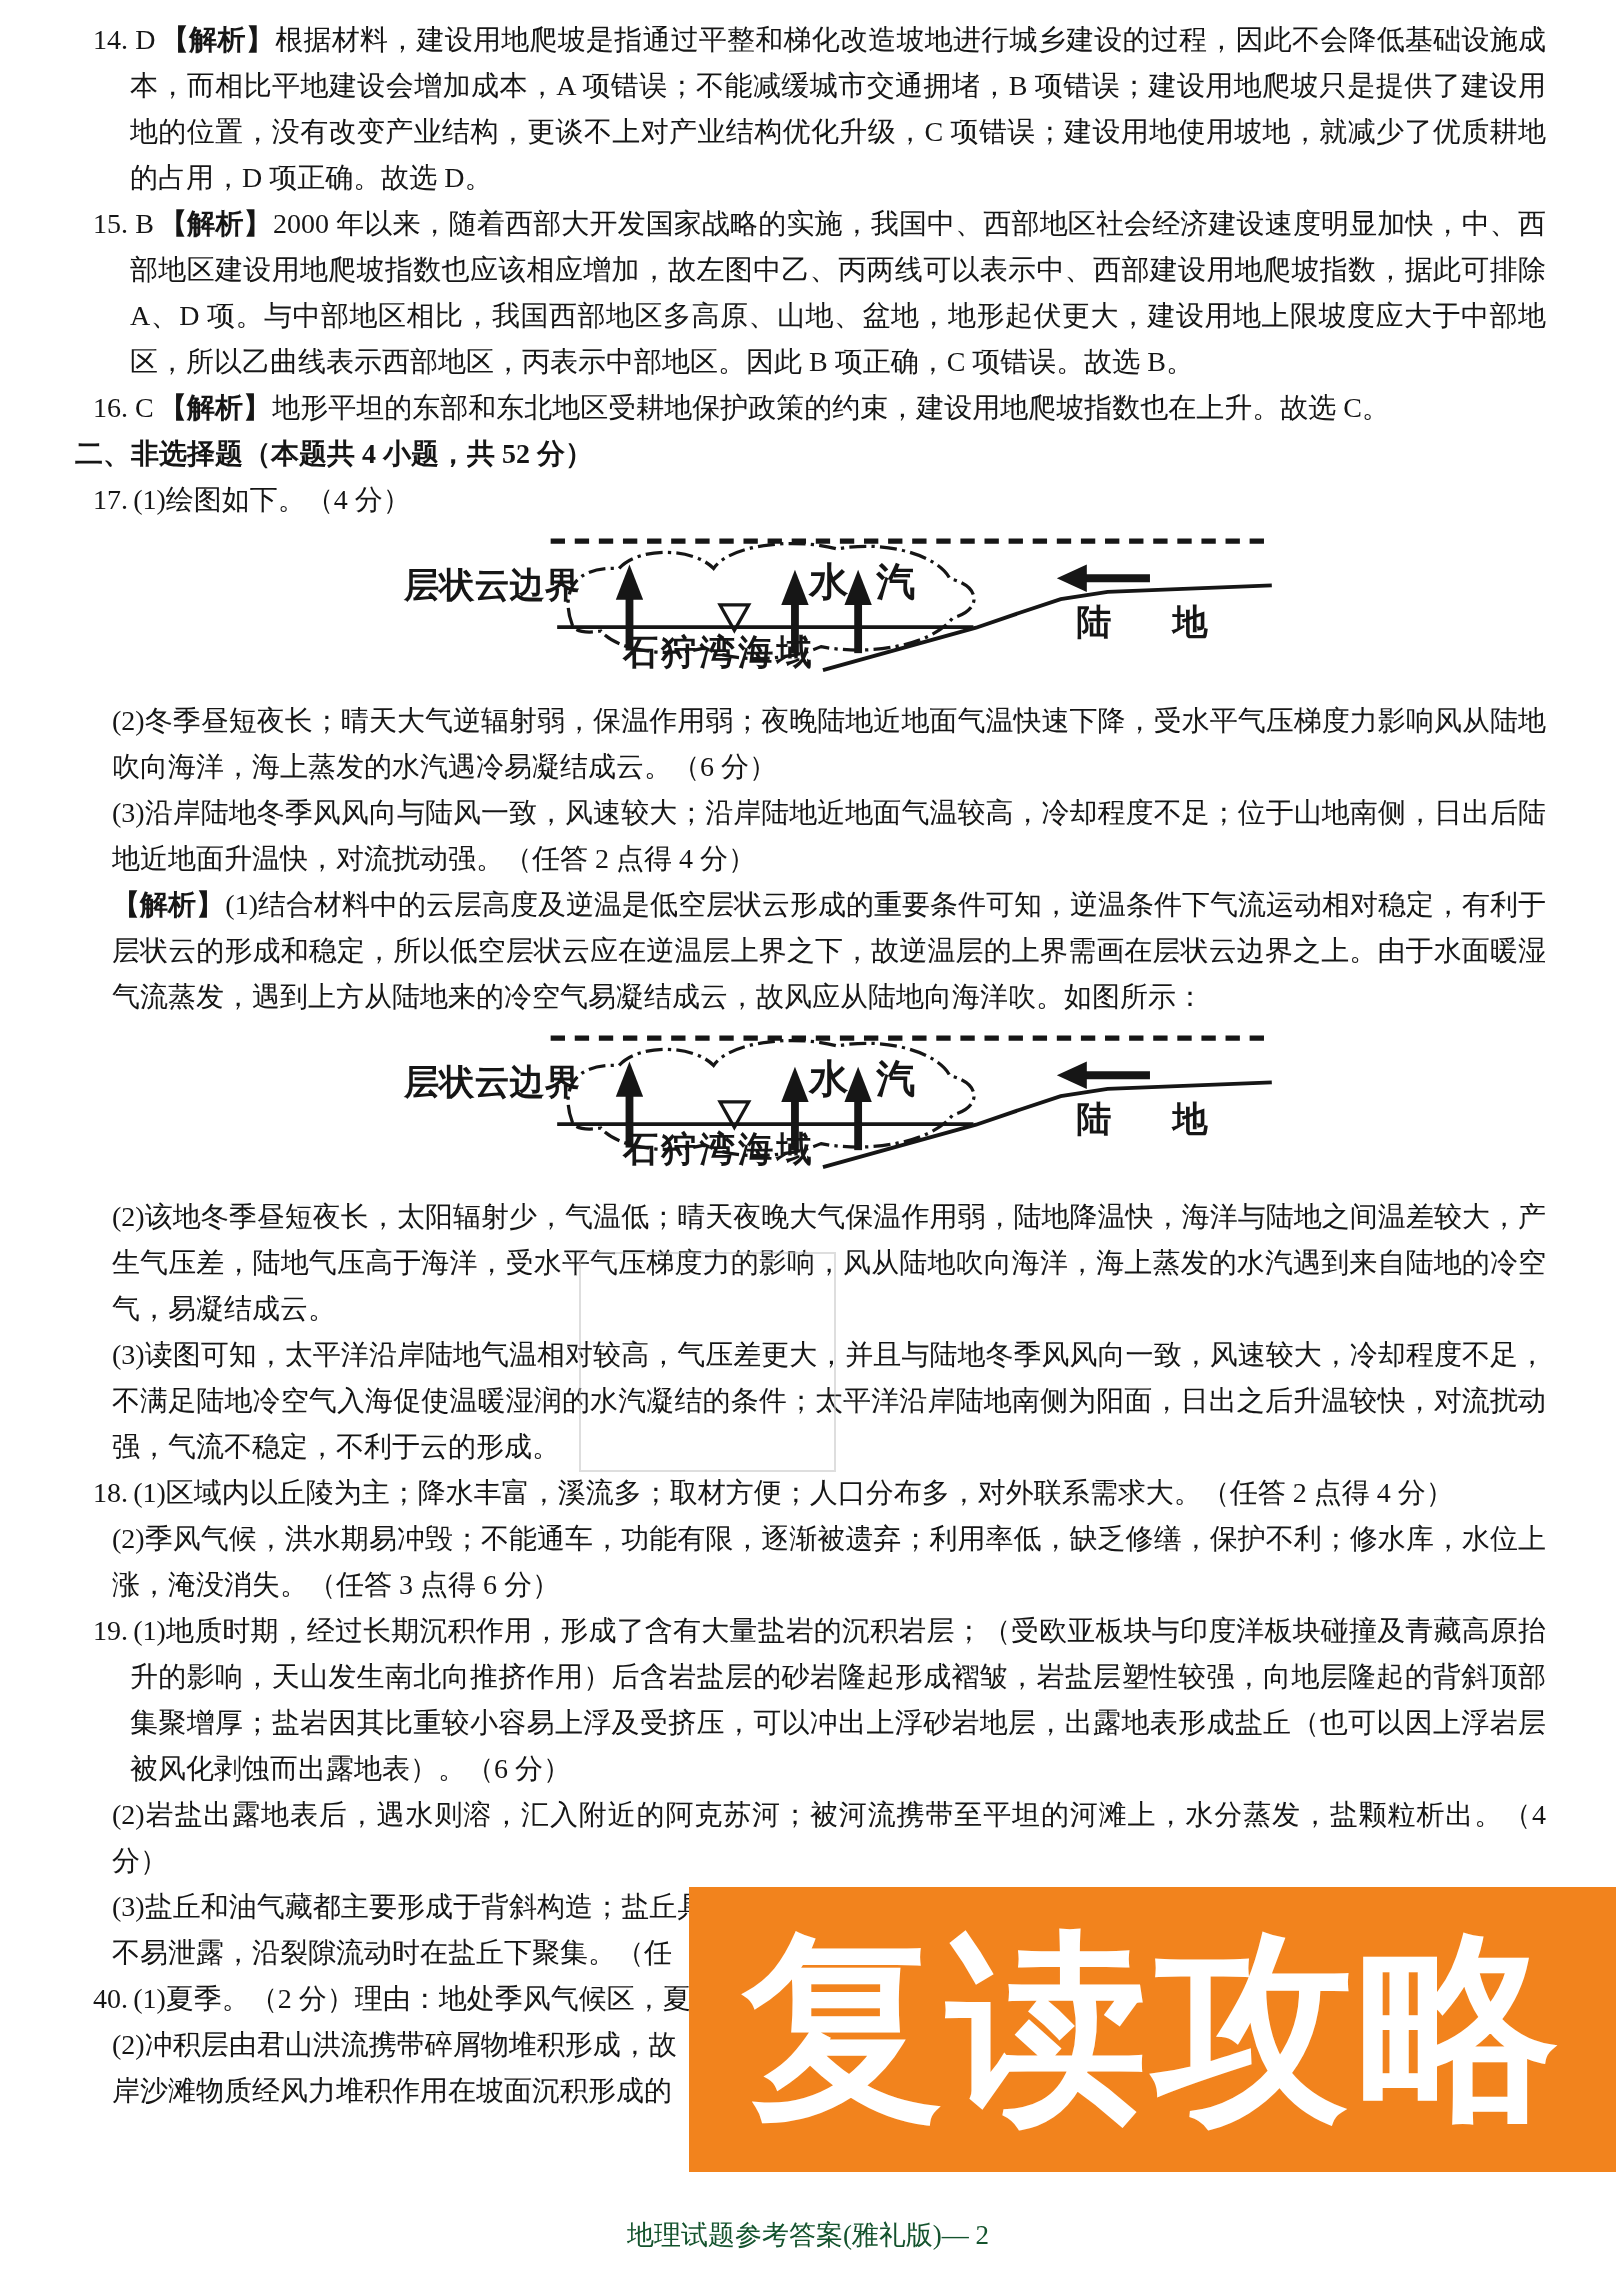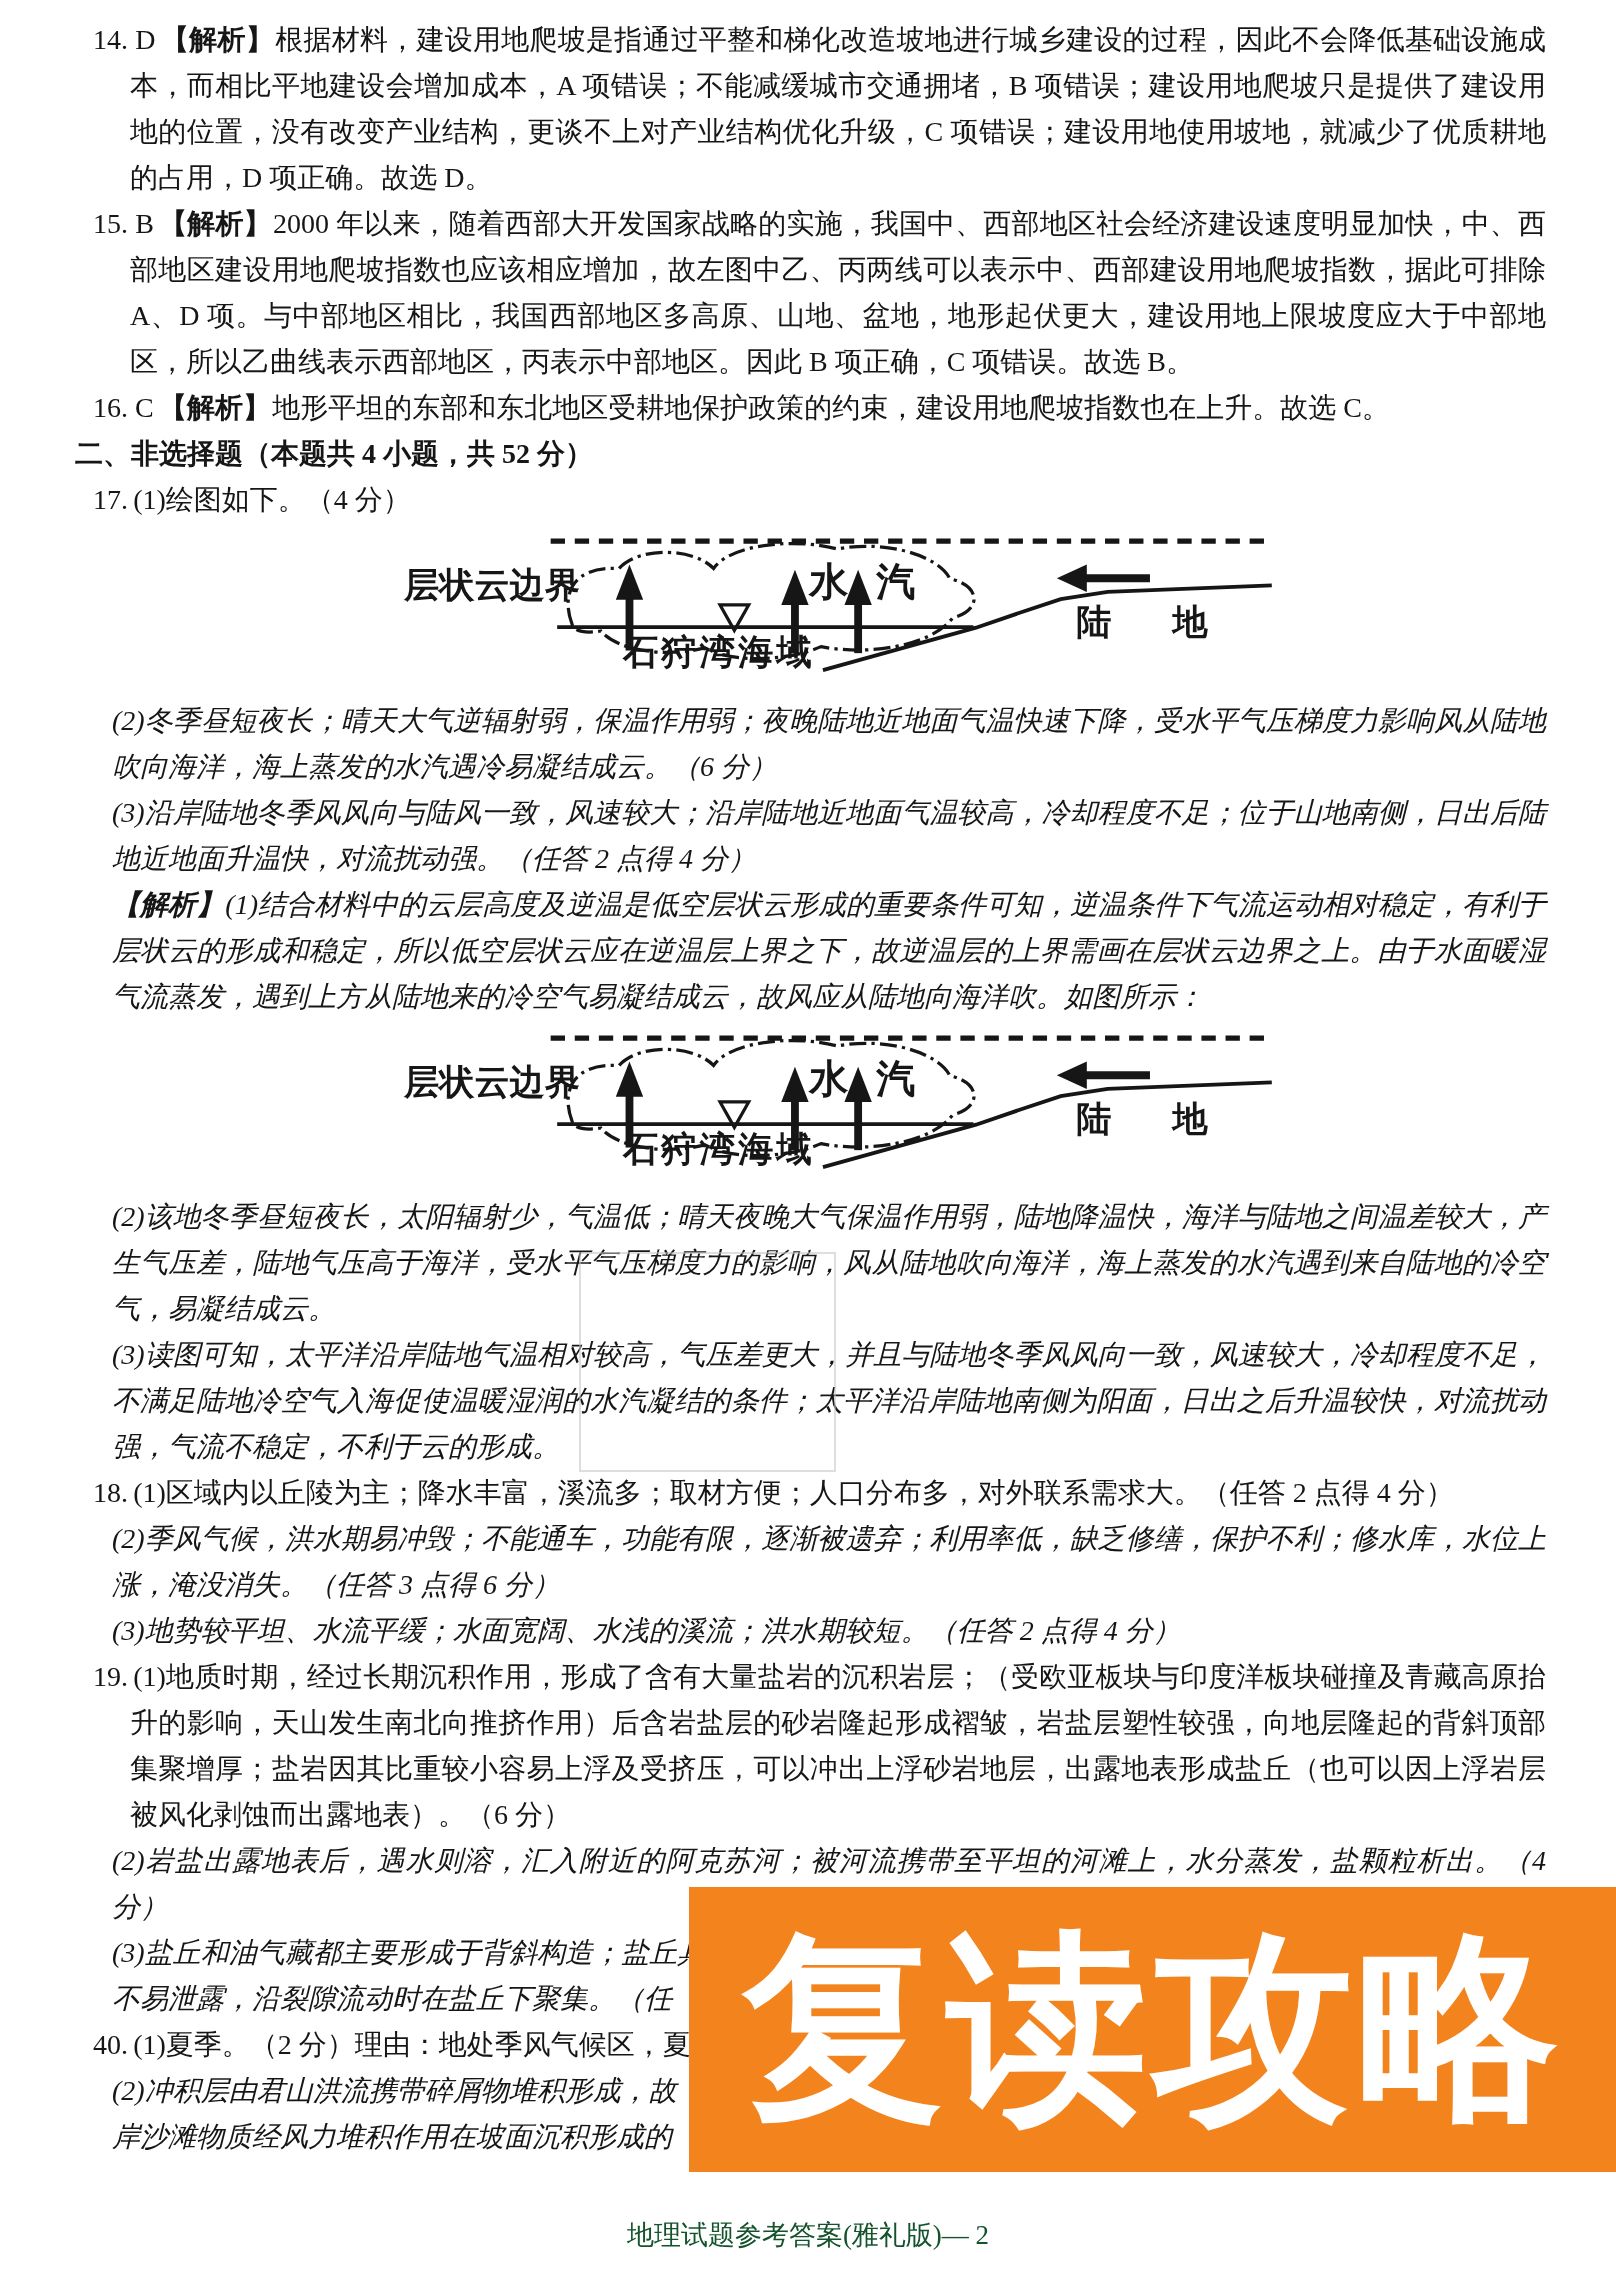--- a/index.html
+++ b/index.html
@@ -5,21 +5,21 @@
   html,body{margin:0;padding:0;}
   body{
     width:1616px;height:2284px;position:relative;overflow:hidden;
     background:#ffffff;color:#161616;
     font-family:"Liberation Serif","DejaVu Serif",serif;
     font-size:28px;
   }
   #content{position:absolute;left:75px;top:17px;width:1471px;}
   .para{line-height:46px;text-align:justify;}
   .hang{padding-left:37px;text-indent:-37px;margin-left:18px;}
-  .sub{margin-left:37px;font-style:italic;}
+  .sub{margin-left:37px;}
   .heading{font-weight:bold;}
   .num{margin-right:5.2px;}
   .tag{font-weight:bold;margin-right:1.3px;}
   .diagram-wrap{width:912px;height:163px;margin:5.2px 0 6.5px 290px;}
   .diagram-wrap svg{display:block;}
   .dline{stroke:#161616;fill:none;}
   .dlabel{font:700 54px "Liberation Serif","DejaVu Serif",serif;fill:#161616;}
   .vapor{font:700 60px "Liberation Serif","DejaVu Serif",serif;fill:#161616;letter-spacing:14px;}
   .sealbl{letter-spacing:5px;}
   .landlbl{letter-spacing:40px;}
@@ -108,21 +108,20 @@
       </g>
       <text class="dlabel" x="60" y="106">层状云边界</text>
       <text class="dlabel sealbl" x="396" y="208">石狩湾海域</text>
       <text class="dlabel landlbl" x="1092" y="163">陆 地</text>
     </svg>
   </div>
     <div class="para sub"><span>(2)该地冬季昼短夜长，太阳辐射少，气温低；晴天夜晚大气保温作用弱，陆地降温快，海洋与陆地之间温差较大，产生气压差，陆地气压高于海洋，受水平气压梯度力的影响，风从陆地吹向海洋，海上蒸发的水汽遇到来自陆地的冷空气，易凝结成云。</span></div>
     <div class="para sub"><span>(3)读图可知，太平洋沿岸陆地气温相对较高，气压差更大，并且与陆地冬季风风向一致，风速较大，冷却程度不足，不满足陆地冷空气入海促使温暖湿润的水汽凝结的条件；太平洋沿岸陆地南侧为阳面，日出之后升温较快，对流扰动强，气流不稳定，不利于云的形成。</span></div>
     <div class="para hang"><span class="num">18.</span><span>(1)区域内以丘陵为主；降水丰富，溪流多；取材方便；人口分布多，对外联系需求大。（任答 2 点得 4 分）</span></div>
     <div class="para sub"><span>(2)季风气候，洪水期易冲毁；不能通车，功能有限，逐渐被遗弃；利用率低，缺乏修缮，保护不利；修水库，水位上涨，淹没消失。（任答 3 点得 6 分）</span></div>
-    <div class="para sub"><span>(3)地势较平坦、水流平缓；水面宽阔、水浅的溪流；洪水期较短。（任答 2 点得 4 分）</span></div>
     <div class="para hang"><span class="num">19.</span><span>(1)地质时期，经过长期沉积作用，形成了含有大量盐岩的沉积岩层；（受欧亚板块与印度洋板块碰撞及青藏高原抬升的影响，天山发生南北向推挤作用）后含岩盐层的砂岩隆起形成褶皱，岩盐层塑性较强，向地层隆起的背斜顶部集聚增厚；盐岩因其比重较小容易上浮及受挤压，可以冲出上浮砂岩地层，出露地表形成盐丘（也可以因上浮岩层被风化剥蚀而出露地表）。（6 分）</span></div>
     <div class="para sub"><span>(2)岩盐出露地表后，遇水则溶，汇入附近的阿克苏河；被河流携带至平坦的河滩上，水分蒸发，盐颗粒析出。（4 分）</span></div>
     <div class="para sub"><span>(3)盐丘和油气藏都主要形成于背斜构造；盐丘具有较强的塑性，先覆盖于背斜顶部，封闭住盐丘下部的油气藏；油气不易泄露，沿裂隙流动时在盐丘下聚集。（任</span></div>
     <div class="para hang"><span class="num">40.</span><span>(1)夏季。（2 分）理由：地处季风气候区，夏季降</span></div>
     <div class="para sub"><span>(2)冲积层由君山洪流携带碎屑物堆积形成，故</span></div>
     <div class="para sub"><span>岸沙滩物质经风力堆积作用在坡面沉积形成的</span></div>
   </div>
 
 <div class="stamp-box"></div>
 

